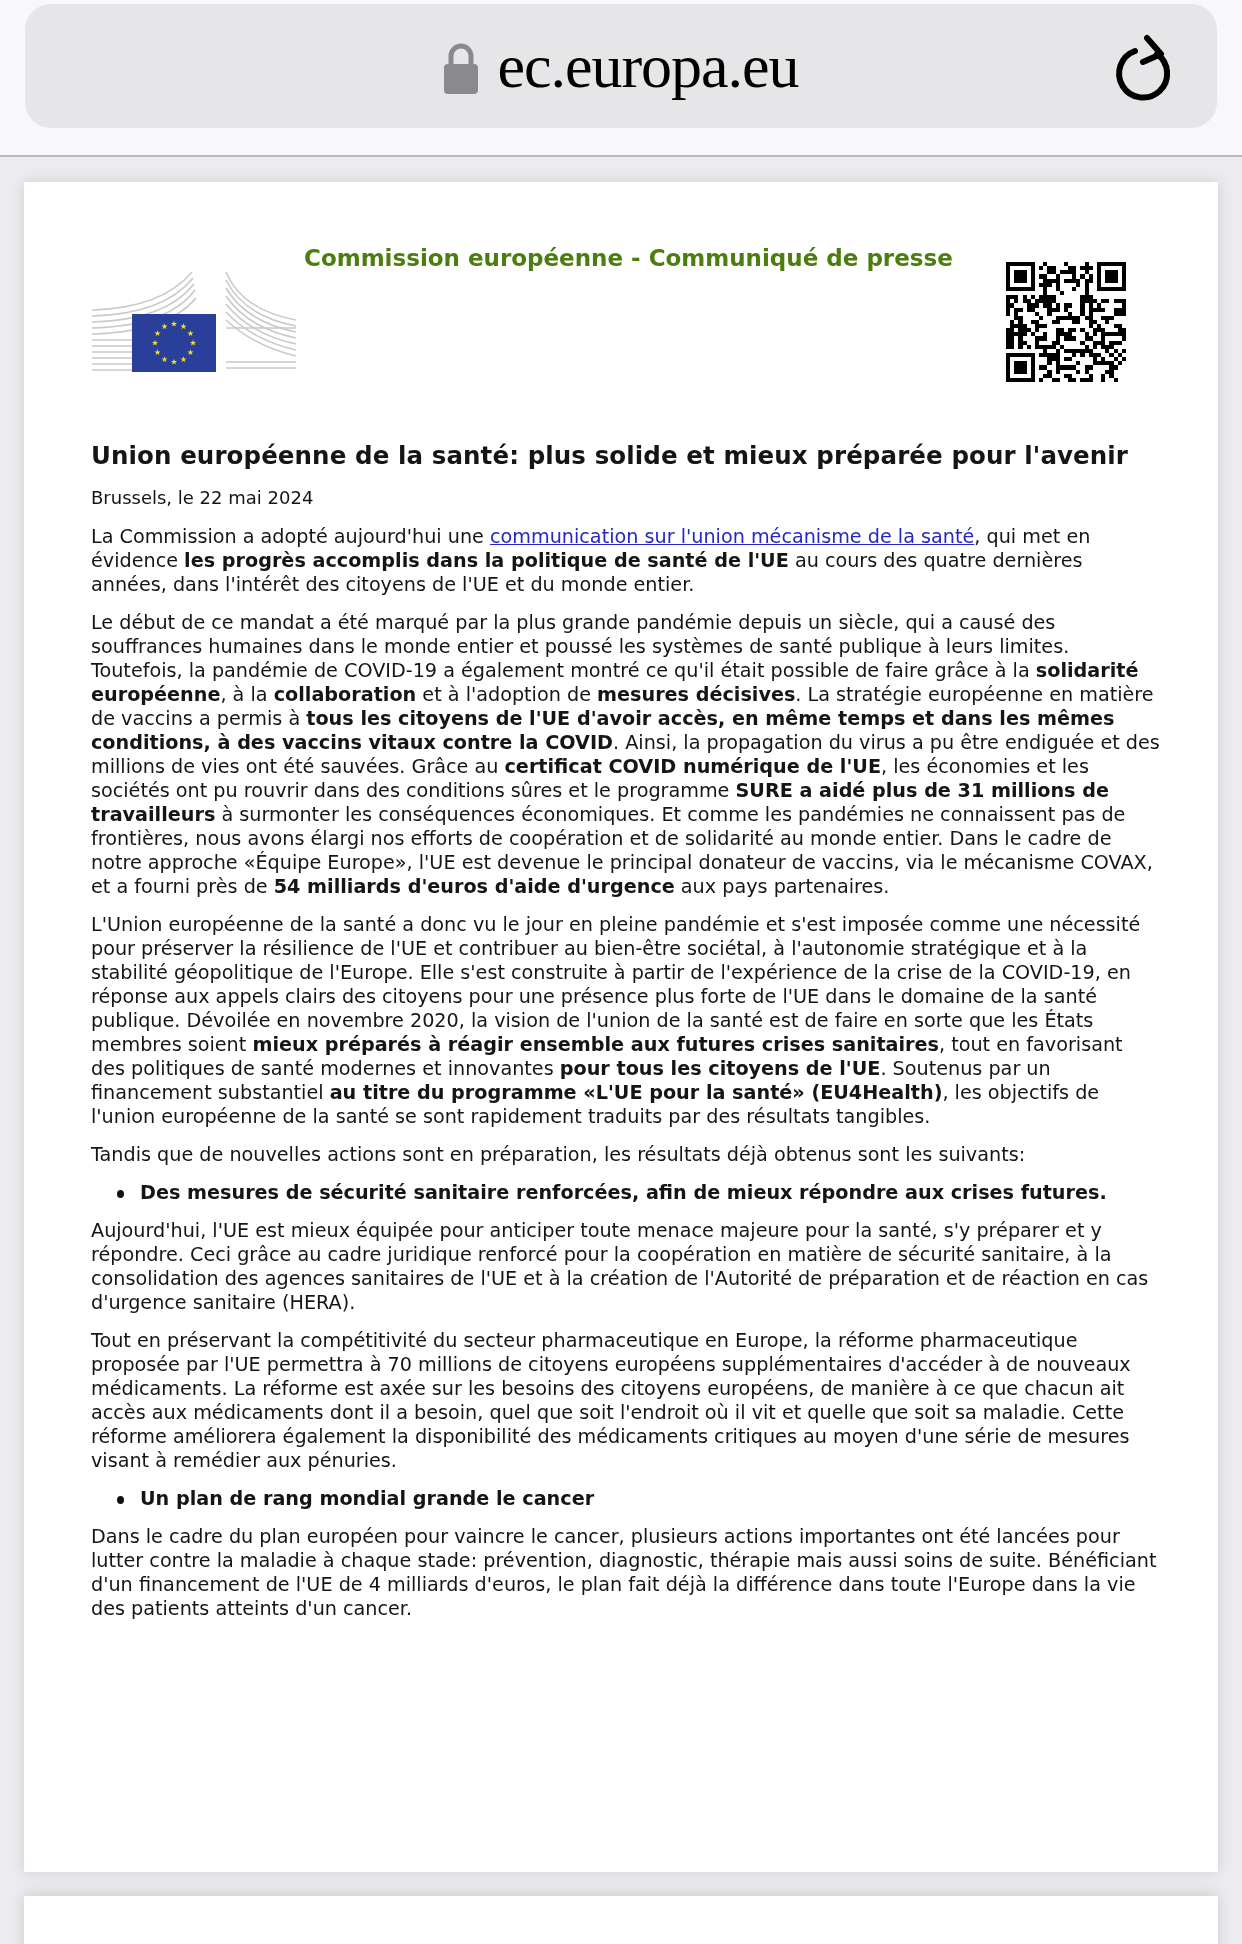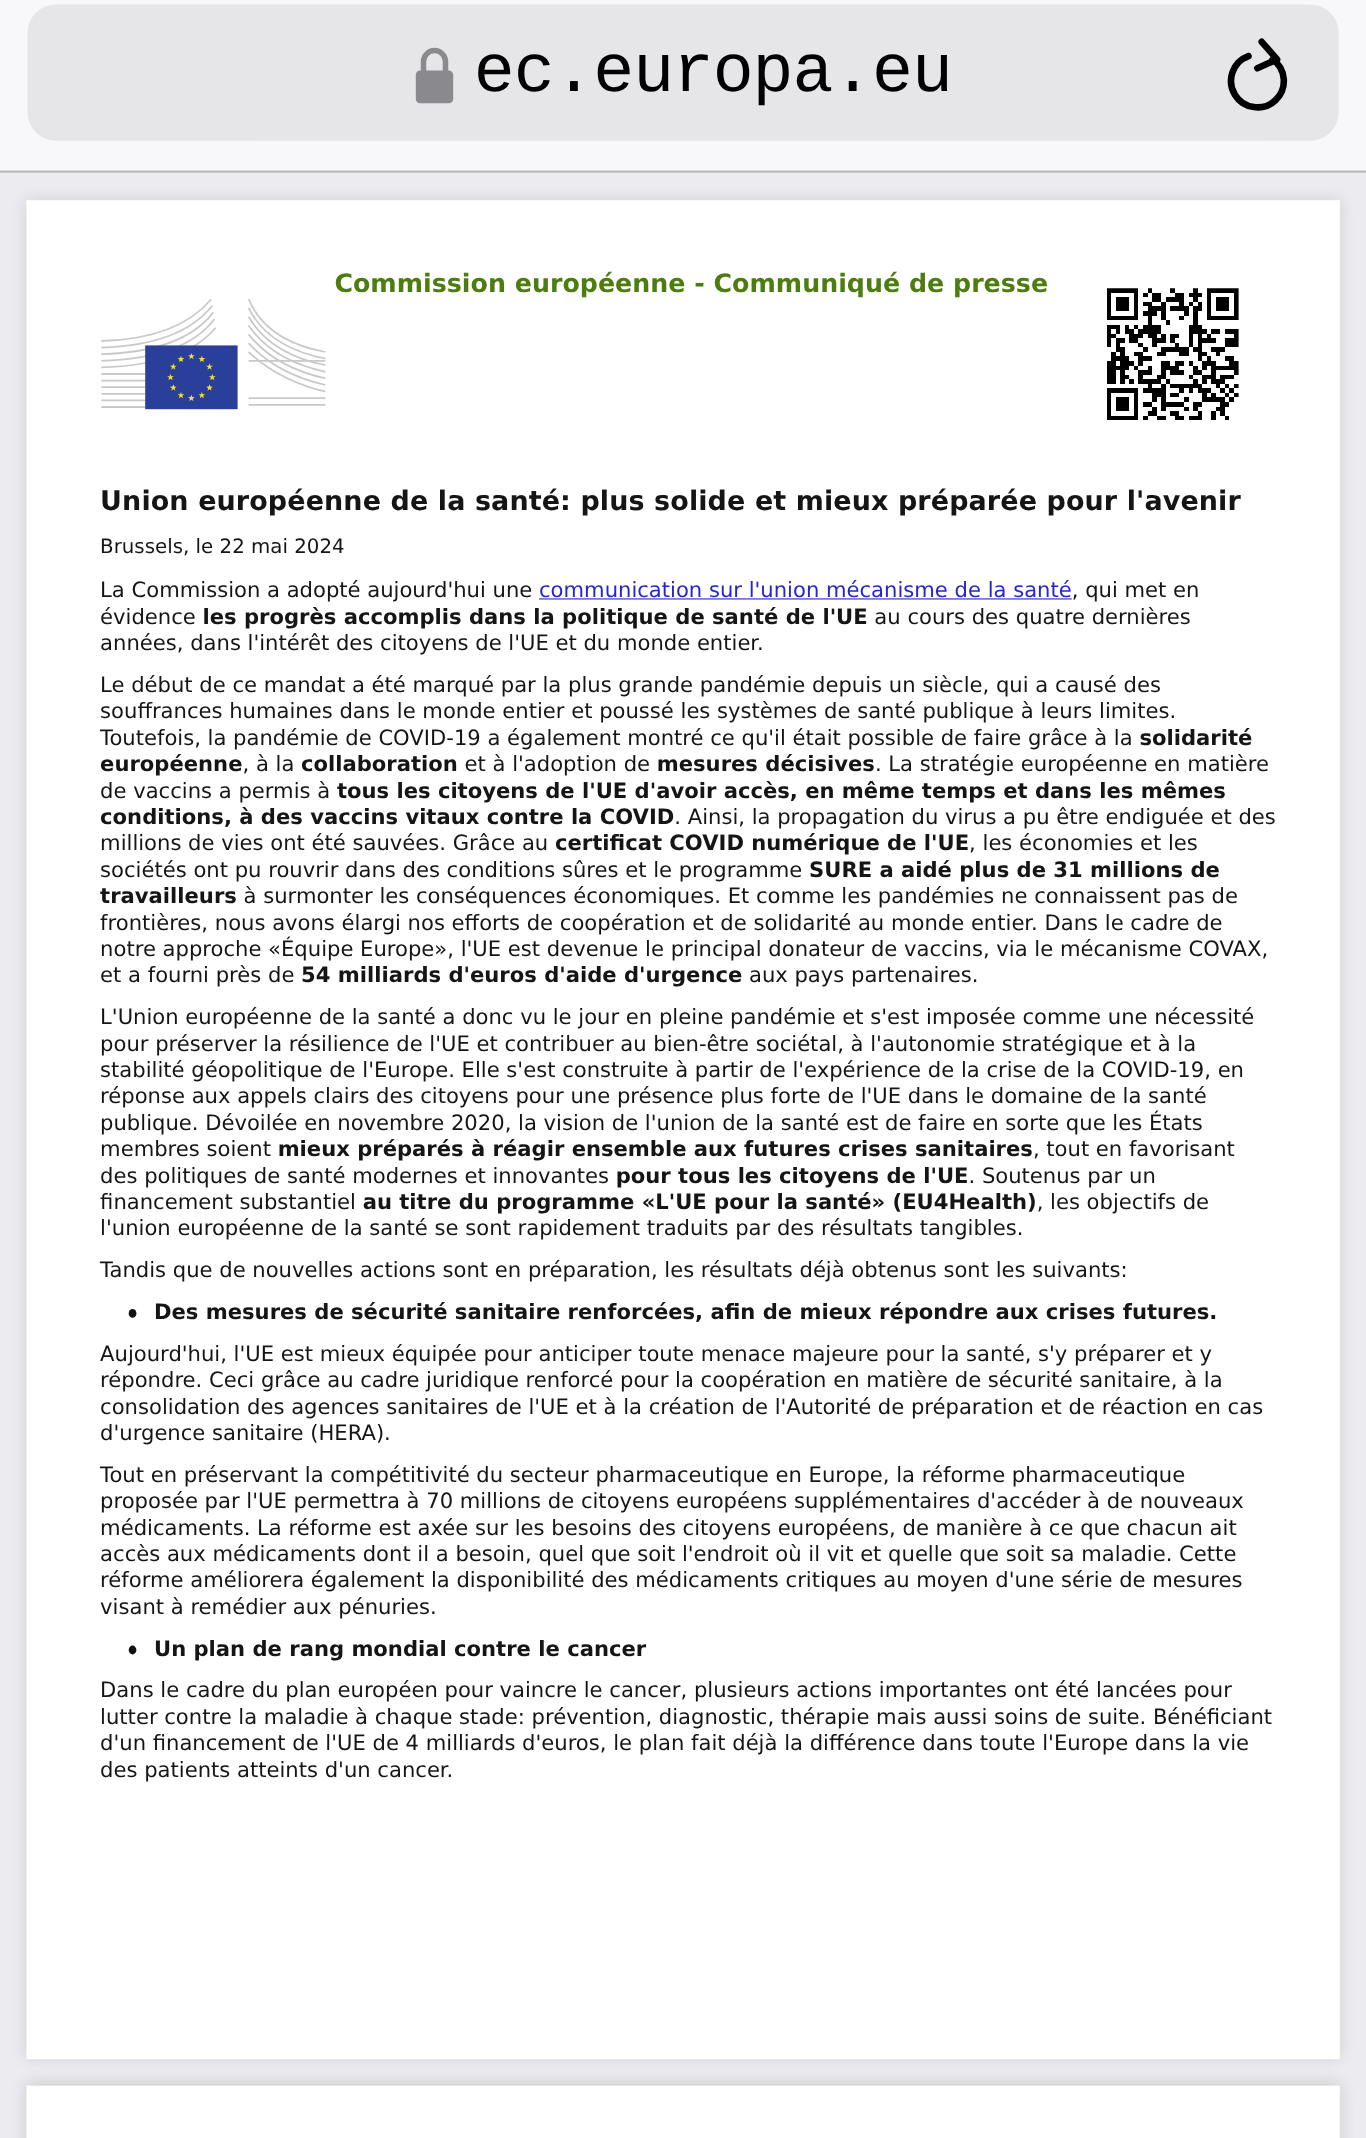--- a/index.html
+++ b/index.html
@@ -22,21 +22,21 @@
     border-radius: 26px;
   }
   .url-wrap {
     position: absolute; left: 0; right: 0; top: 0; height: 124px;
     display: flex; align-items: center; justify-content: center;
   }
   .lock {
     width: 36px; height: 52px; margin-right: 18px; position: relative; top: 2px;
   }
   .url-text {
-    font-family: Liberation Mono, monospace;
+    font-family: Liberation Serif, serif;
     font-size: 62px; color: #000; letter-spacing: -1px;
   }
   .reload {
     position: absolute; right: 40px; top: 30px; width: 64px; height: 70px;
     cursor: pointer;
   }
   
   .page {
     position: absolute; left: 24px; top: 182px; width: 1194px; height: 1690px;
     background: #fff;
@@ -556,18 +556,18 @@
 
   <p><span>L'Union européenne de la santé a donc vu le jour en pleine pandémie et s'est imposée comme une nécessité pour préserver la résilience de l'UE et contribuer au bien-être sociétal, à l'autonomie stratégique et à la stabilité géopolitique de l'Europe. Elle s'est construite à partir de l'expérience de la crise de la COVID-19, en réponse aux appels clairs des citoyens pour une présence plus forte de l'UE dans le domaine de la santé publique. Dévoilée en novembre 2020, la vision de l'union de la santé est de faire en sorte que les États membres soient </span><b>mieux préparés à réagir ensemble aux futures crises sanitaires</b><span>, tout en favorisant des politiques de santé modernes et innovantes </span><b>pour tous les citoyens de l'UE</b><span>. Soutenus par un financement substantiel </span><b>au titre du programme «L'UE pour la santé» (EU4Health)</b><span>, les objectifs de l'union européenne de la santé se sont rapidement traduits par des résultats tangibles.</span></p>
 
   <p>Tandis que de nouvelles actions sont en préparation, les résultats déjà obtenus sont les suivants:</p>
   <ul>
       <li>Des mesures de sécurité sanitaire renforcées, afin de mieux répondre aux crises futures.</li>
     </ul>
   <p>Aujourd'hui, l'UE est mieux équipée pour anticiper toute menace majeure pour la santé, s'y préparer et y répondre. Ceci grâce au cadre juridique renforcé pour la coopération en matière de sécurité sanitaire, à la consolidation des agences sanitaires de l'UE et à la création de l'Autorité de préparation et de réaction en cas d'urgence sanitaire (HERA).</p>
   <p>Tout en préservant la compétitivité du secteur pharmaceutique en Europe, la réforme pharmaceutique proposée par l'UE permettra à 70 millions de citoyens européens supplémentaires d'accéder à de nouveaux médicaments. La réforme est axée sur les besoins des citoyens européens, de manière à ce que chacun ait accès aux médicaments dont il a besoin, quel que soit l'endroit où il vit et quelle que soit sa maladie. Cette réforme améliorera également la disponibilité des médicaments critiques au moyen d'une série de mesures visant à remédier aux pénuries.</p>
   <ul>
-      <li>Un plan de rang mondial contre le cancer</li>
+      <li>Un plan de rang mondial grande le cancer</li>
     </ul>
   <p>Dans le cadre du plan européen pour vaincre le cancer, plusieurs actions importantes ont été lancées pour lutter contre la maladie à chaque stade: prévention, diagnostic, thérapie mais aussi soins de suite. Bénéficiant d'un financement de l'UE de 4 milliards d'euros, le plan fait déjà la différence dans toute l'Europe dans la vie des patients atteints d'un cancer.</p>
 </div>
 
 <div class="page2"></div>
 
 </body></html>

